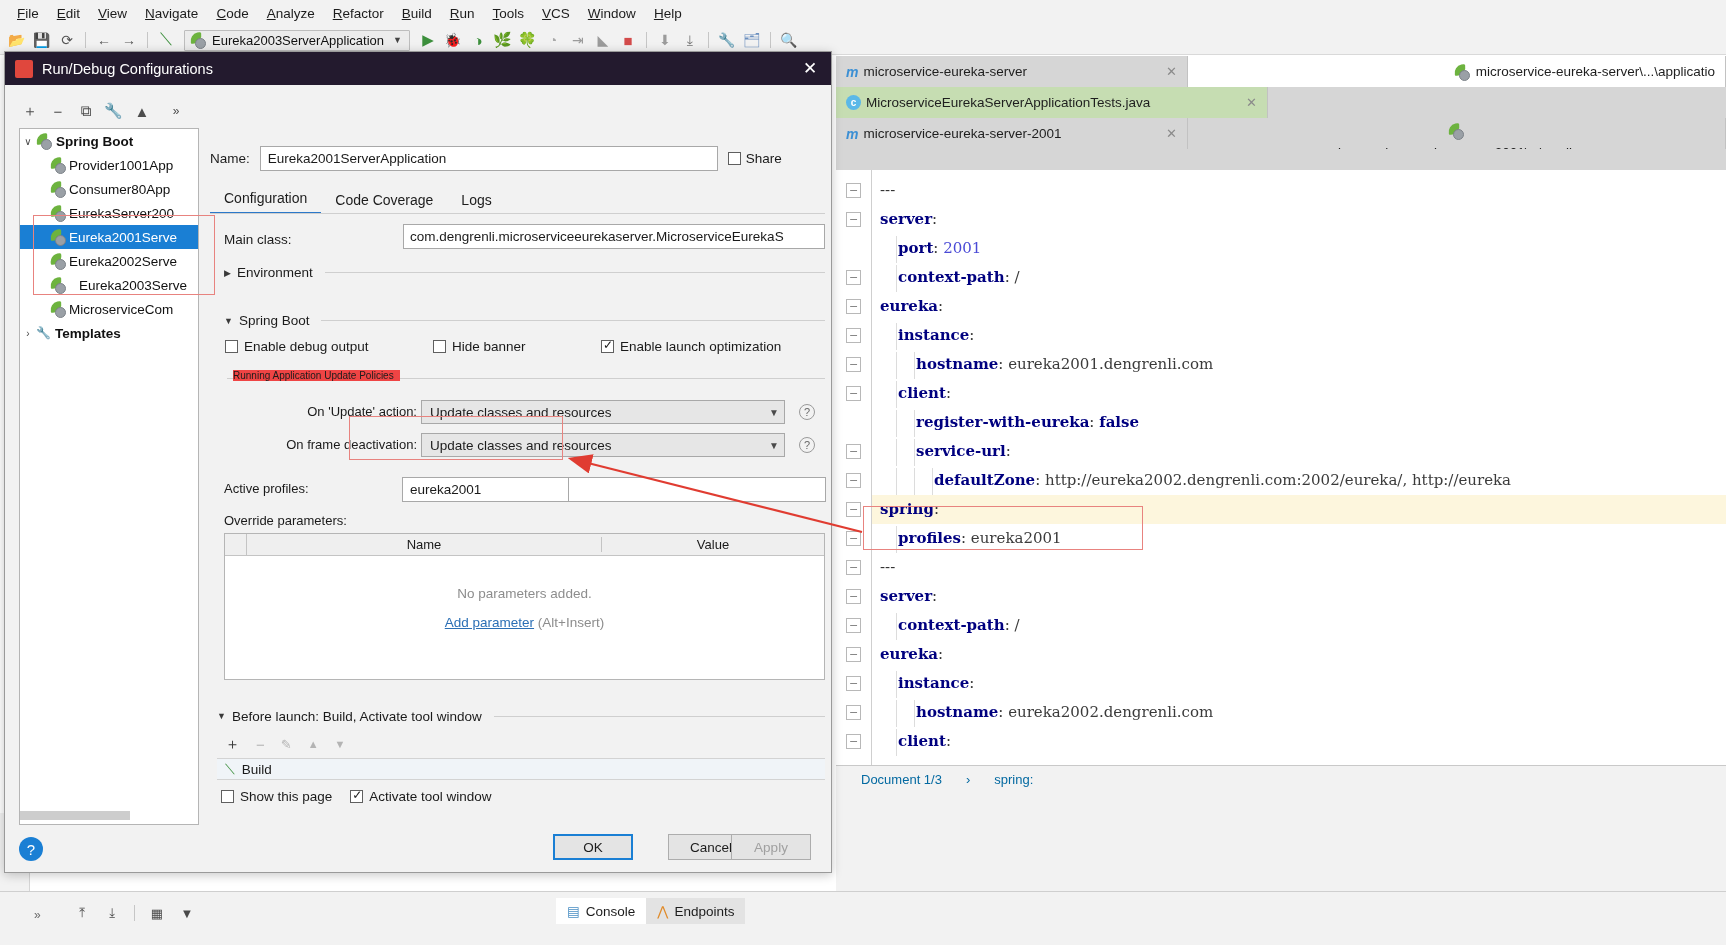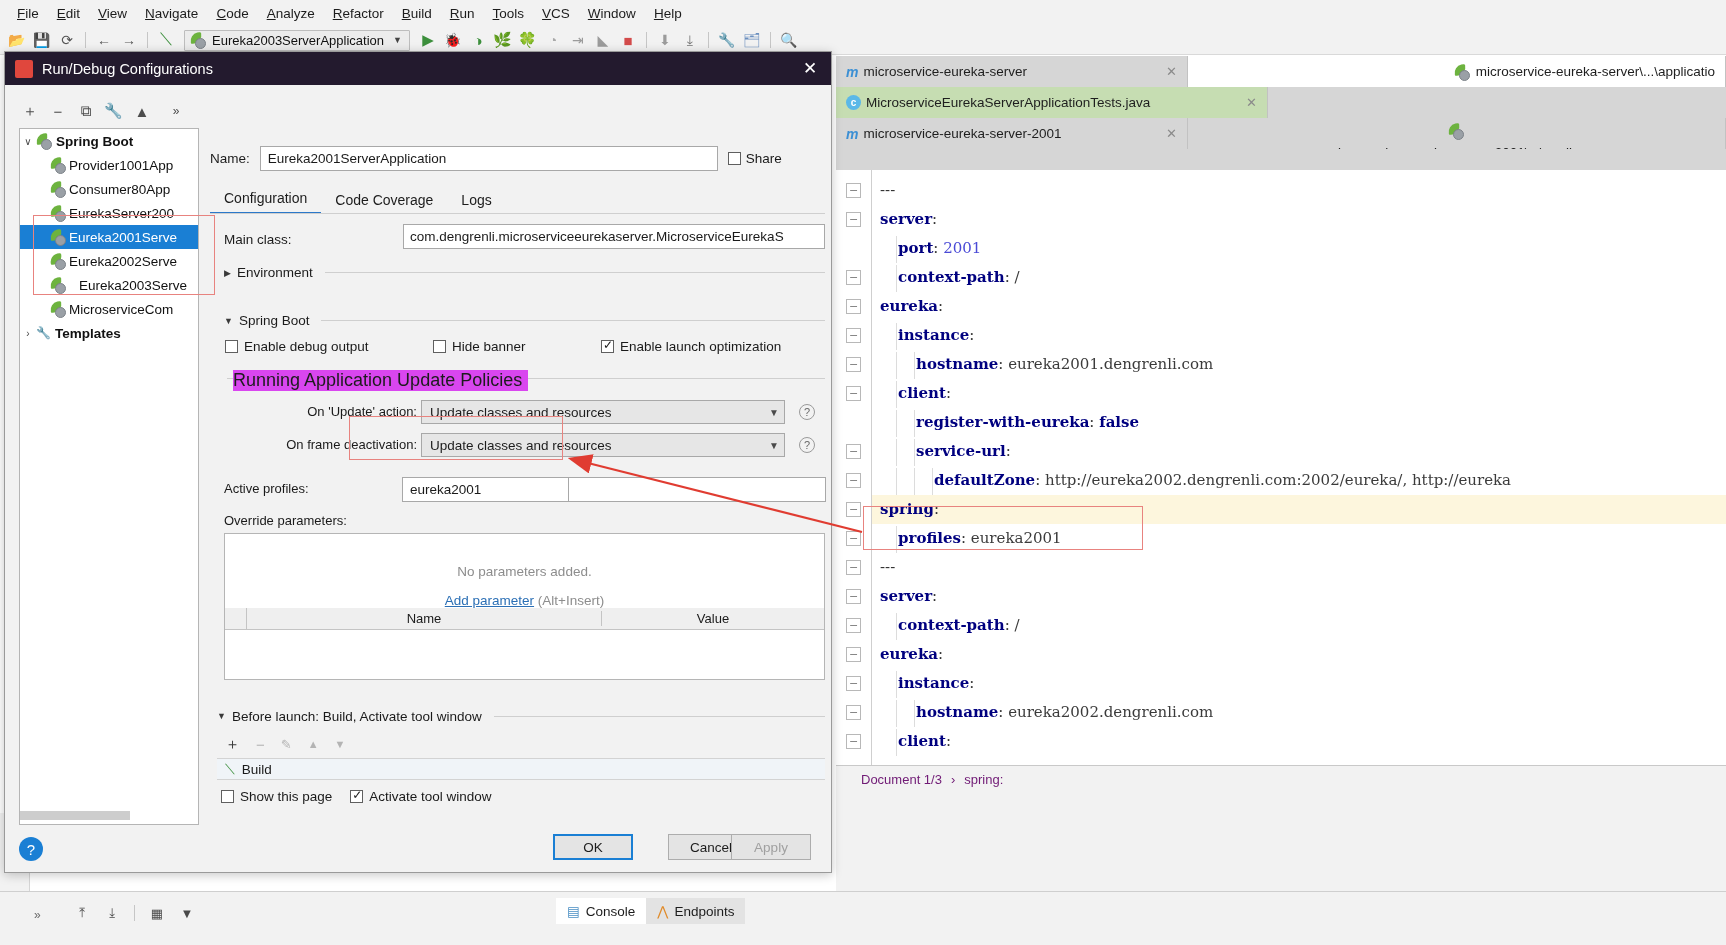--- a/index.html
+++ b/index.html
@@ -69,22 +69,22 @@
   .v { color:#3b3b3b; }
   .punc { color:#333; }
   .fold { position:absolute; left:-26px; top:7px; width:15px; height:15px;
           border:1px solid #b8b8b8; background:#fff; color:#777;
           font-size:11px; line-height:13px; text-align:center; }
   .indentline { position:absolute; top:2px; width:1px; height:27px; background:#dcdcdc; }
 
   #breadcrumb {
     left:836px; top:765px; width:890px; height:28px;
     background:#f2f2f2; border-top:1px solid #c9c9c9;
-    display:flex; align-items:center; padding-left:25px; gap:9px;
-    font-size:13px; color:#701a75;
+    display:flex; align-items:center; padding-left:25px; gap:24px;
+    font-size:13px; color:#0369a1;
   }
   #editorblank { left:836px; top:793px; width:890px; height:98px; background:#f2f2f2; }
   #watermark { left:1345px; top:908px; font-size:15px; color:#e0e0e0;
                font-family:"Liberation Sans", sans-serif; letter-spacing:0.3px; }
 
   
   #bottombar { left:0; top:891px; width:1726px; height:54px; background:#f2f2f2;
                border-top:1px solid #cfcfcf; }
   #leftrail { left:0; top:813px; width:30px; height:132px; background:#f2f2f2;
               border-right:1px solid #d5d5d5; }
@@ -156,22 +156,22 @@
 
   .sectionhdr { position:absolute; display:flex; align-items:center; gap:6px;
                 font-size:13.5px; color:#1c1c1c; }
   .sectionhdr .tri { font-size:9px; color:#3a3a3a; }
   .hrline { flex:1; height:1px; background:#cfcfcf; margin-left:6px; }
 
   .chkrow { position:absolute; display:flex; align-items:center; gap:6px;
             font-size:13.5px; }
 
   #rupgroup { position:absolute; left:222px; top:318px; width:598px; height:92px; }
-  #rupgroup .gl { position:absolute; left:6px; top:0; font-size:18px; color:#1c1c1c;
-                  background:#d946ef; padding-right:6px; }
+  #rupgroup .gl { position:absolute; left:6px; top:0; font-size:10px; color:#1c1c1c;
+                  background:#ef4444; padding-right:6px; }
   #rupgroup .gline { position:absolute; left:0; top:8px; right:0; height:1px;
                      background:#cfcfcf; }
 
   .combo { height:24px; background:#e6e6e6; border:1px solid #a8a8a8;
            display:flex; align-items:center; padding-left:8px; font-size:13.5px;
            color:#1c1c1c; }
   .combo .arr { margin-left:auto; width:20px; text-align:center; color:#4a4a4a;
                 font-size:10px; }
   .helpq { width:16px; height:16px; border-radius:50%; border:1px solid #9a9a9a;
            color:#6a6a6a; font-size:11px; display:flex; align-items:center;
@@ -528,31 +528,31 @@
 
   <div class="abs" style="left:219px;top:429px;">Active profiles:</div>
   <div id="profilesfieldbg"></div>
   <div id="profilesfield">
     <span>eureka2001</span>
   </div>
 
   <div class="abs" style="left:219px;top:461px;text-align:right;">Override parameters:</div>
 
   <div id="paramtable">
+    <div id="paramhead">
+      <div class="c0"></div>
+      <div class="c1">Name</div>
+      <div class="c2">Value</div>
+    </div>
     <div id="paramempty">
       <div class="e1">No parameters added.</div>
       <div class="e2">
         <a href="#">Add parameter</a>
         <span>(Alt+Insert)</span>
       </div>
-    </div>
-    <div id="paramhead">
-      <div class="c0"></div>
-      <div class="c1">Name</div>
-      <div class="c2">Value</div>
     </div>
   </div>
 
   <div id="blaunch">
     <span style="font-size:9px;color:#3a3a3a;">▼</span>
     <span>Before launch: Build, Activate tool window</span>
     <span class="hrline"></span>
   </div>
 
   <div id="blaunchtb">

